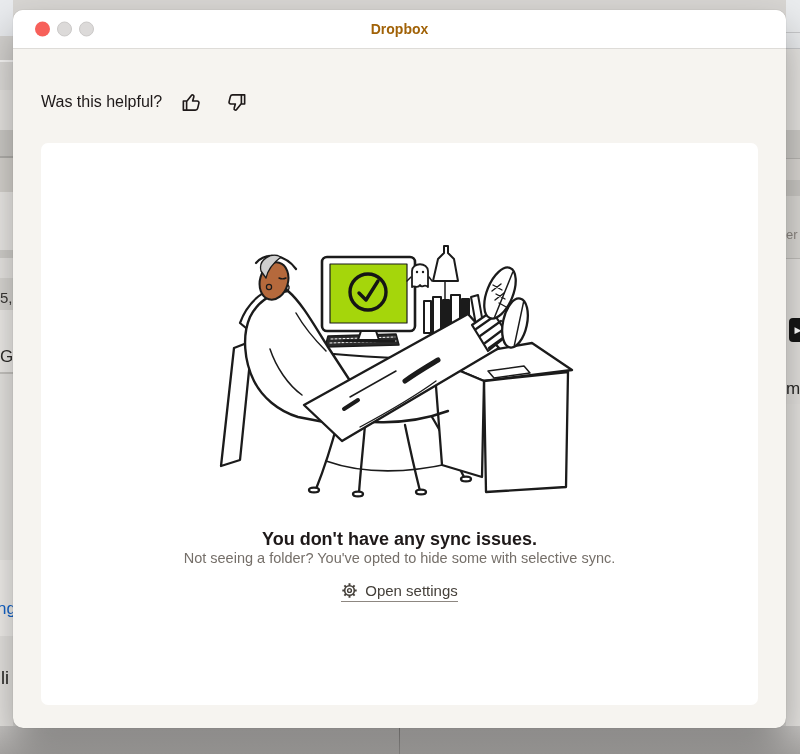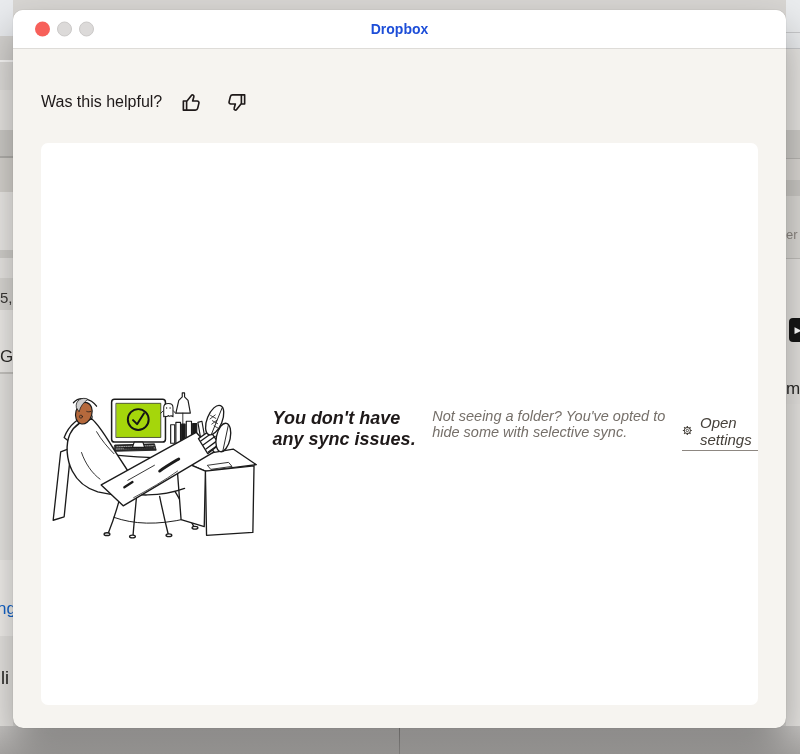--- a/index.html
+++ b/index.html
@@ -29,34 +29,34 @@
   }
   .titlebar{
     height:38px;flex:0 0 38px;background:#ffffff;border-radius:10px 10px 0 0;
     border-bottom:1px solid #dedcd8;position:relative;
     display:flex;align-items:center;justify-content:center;
   }
   .traffic{position:absolute;left:22px;top:50%;transform:translateY(-50%);display:flex;gap:7px;}
   .dot{width:15px;height:15px;border-radius:50%;box-sizing:border-box;}
   .dot.red{background:#f7605a;}
   .dot.gray{background:#dcdad9;border:1px solid #cbc9c8;}
-  .win-title{font-size:14px;font-weight:700;color:#1d4ed8;}
+  .win-title{font-size:14px;font-weight:700;color:#a16207;}
   .content{flex:1;border-radius:0 0 10px 10px;padding:0 28px;box-sizing:border-box;}
   .header-row{
     margin-top:30px;height:46px;display:flex;align-items:center;justify-content:space-between;
   }
   .page-title{margin:0;font-size:31px;font-weight:500;letter-spacing:-.3px;color:#1e1919;}
   .feedback{display:flex;align-items:center;color:#1e1919;font-size:16px;}
   .feedback .prompt{margin-right:18px;}
   .icon-btn{background:none;border:none;padding:0;margin:0;cursor:pointer;display:flex;align-items:center;}
   .icon-btn + .icon-btn{margin-left:22px;}
   
   .card{
     margin-top:18px;width:717px;height:562px;background:#ffffff;border-radius:7px;
-    display:flex;align-items:center;box-sizing:border-box;font-style:italic;
+    display:flex;flex-direction:column;align-items:center;box-sizing:border-box;
   }
   .illustration{margin-top:86px;width:400px;height:290px;display:block;}
   .msg-primary{margin-top:10px;font-size:18px;font-weight:700;color:#1e1919;}
   .msg-secondary{font-size:14.5px;color:#756f69;}
   .settings-link{
     margin-top:16px;display:inline-flex;align-items:center;gap:7px;
     font-size:15px;font-weight:500;color:#45403a;text-decoration:none;
     border-bottom:1px solid #8d8781;padding-bottom:2px;cursor:pointer;
   }
 </style>

